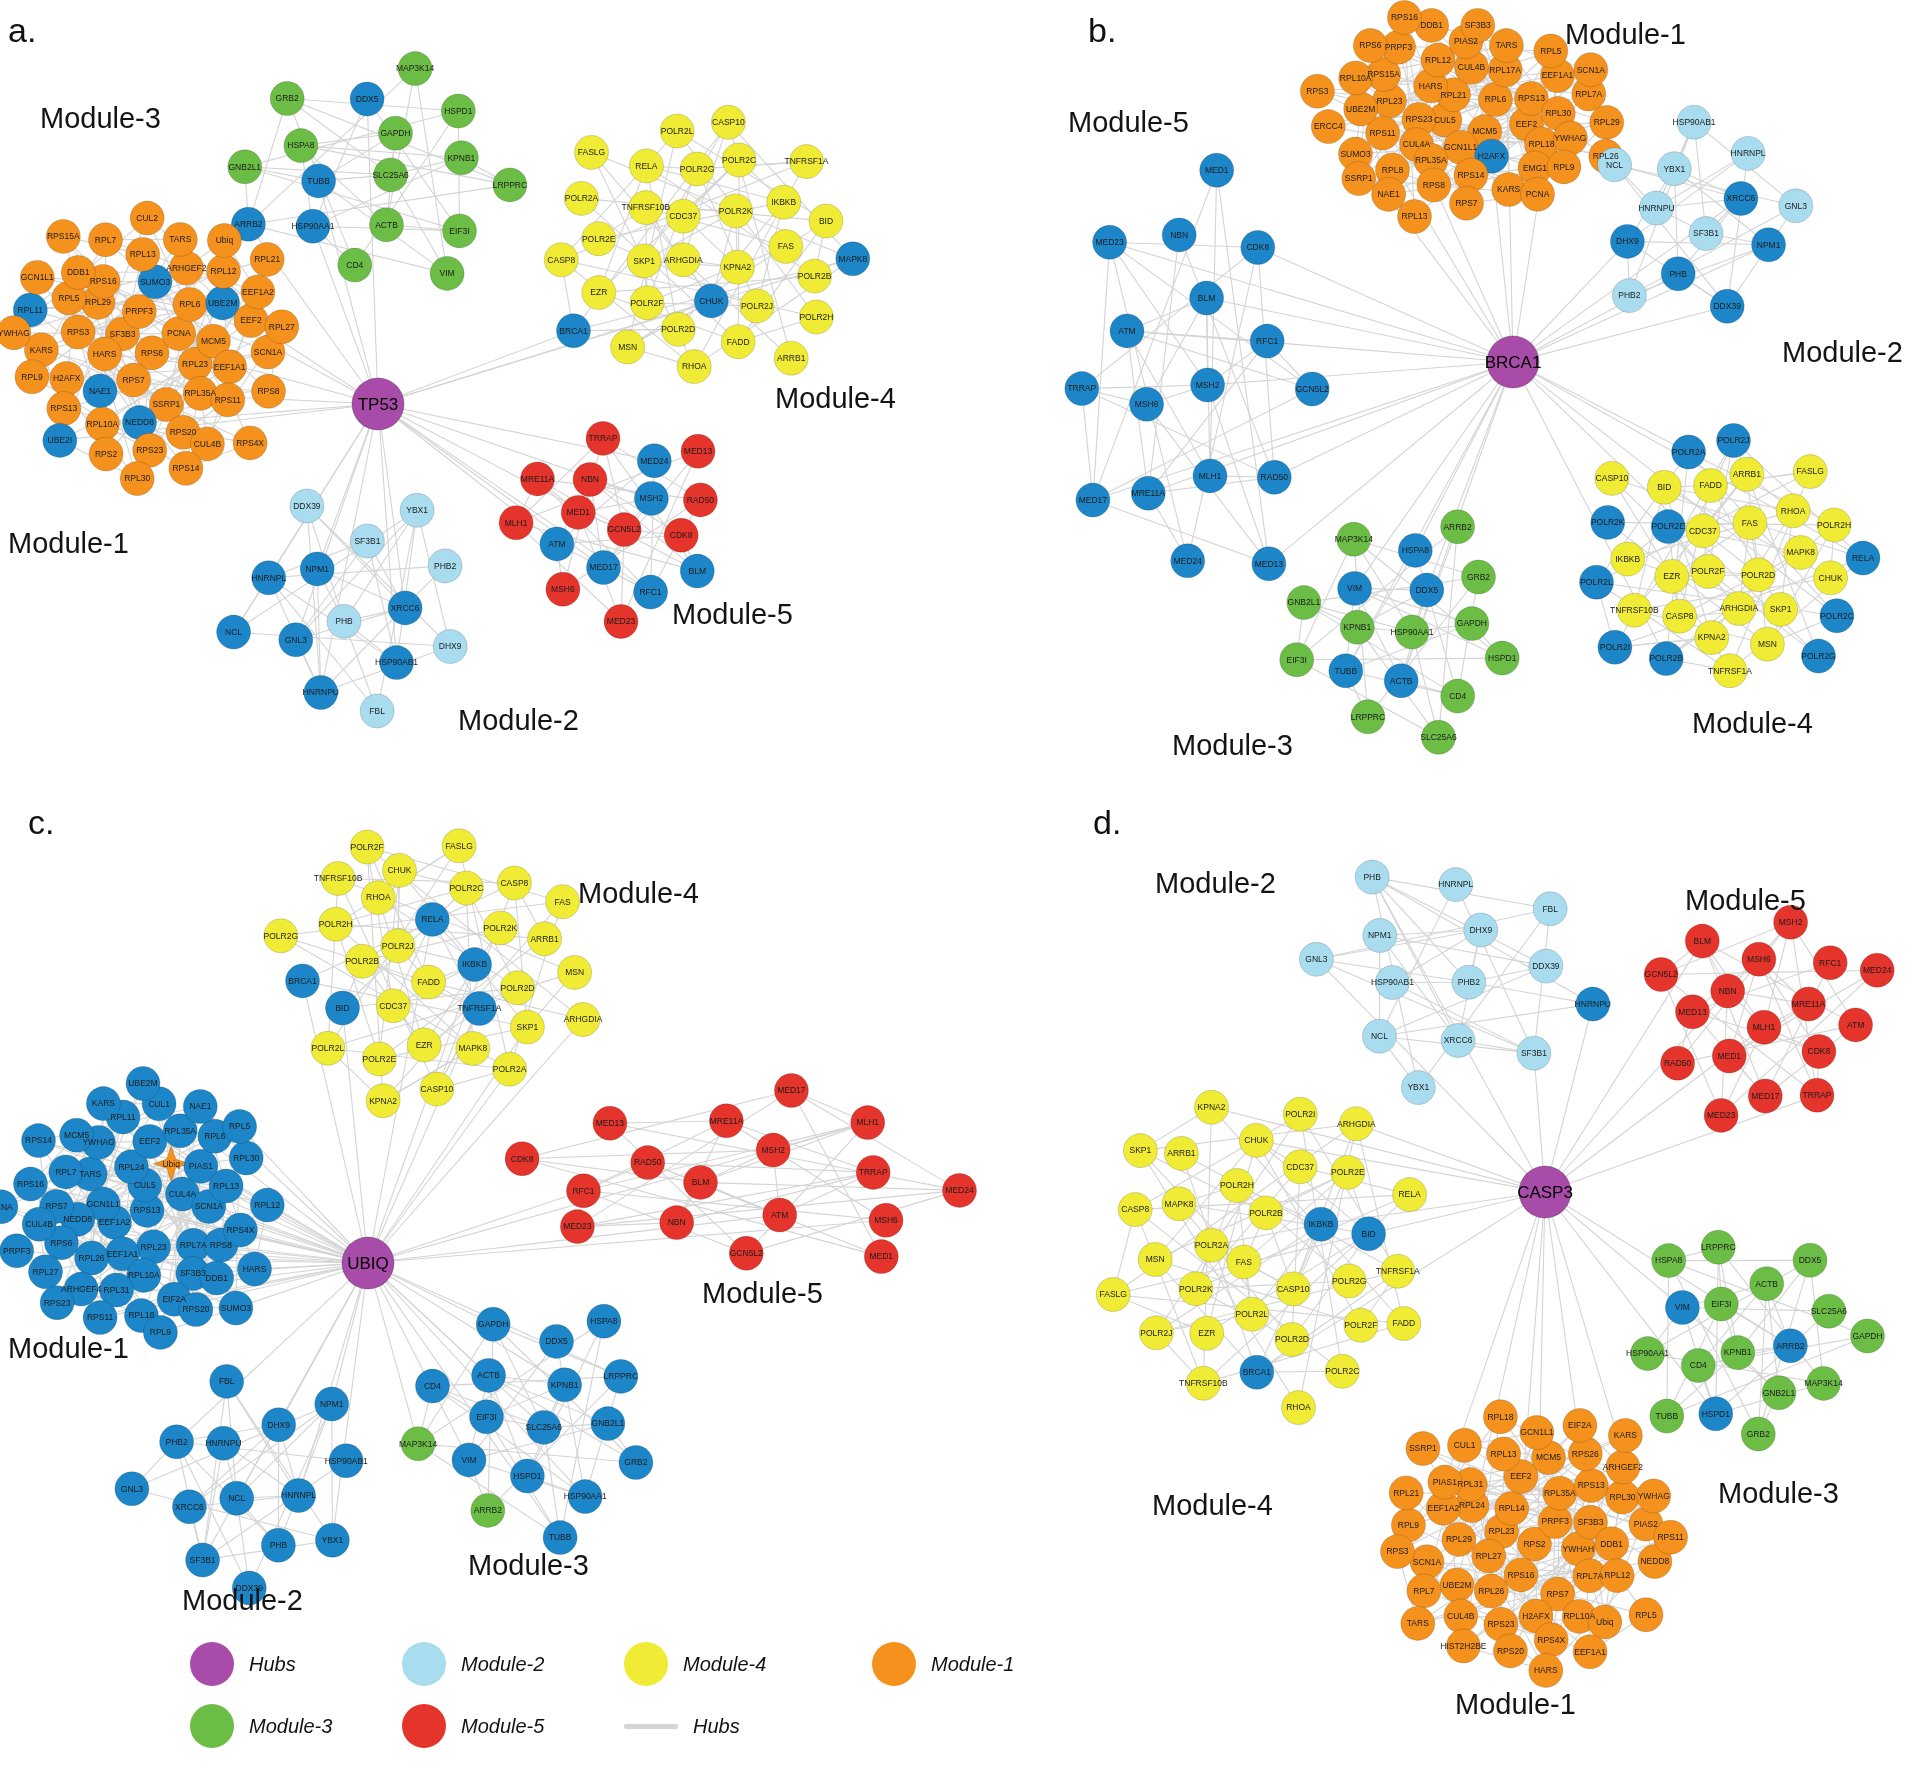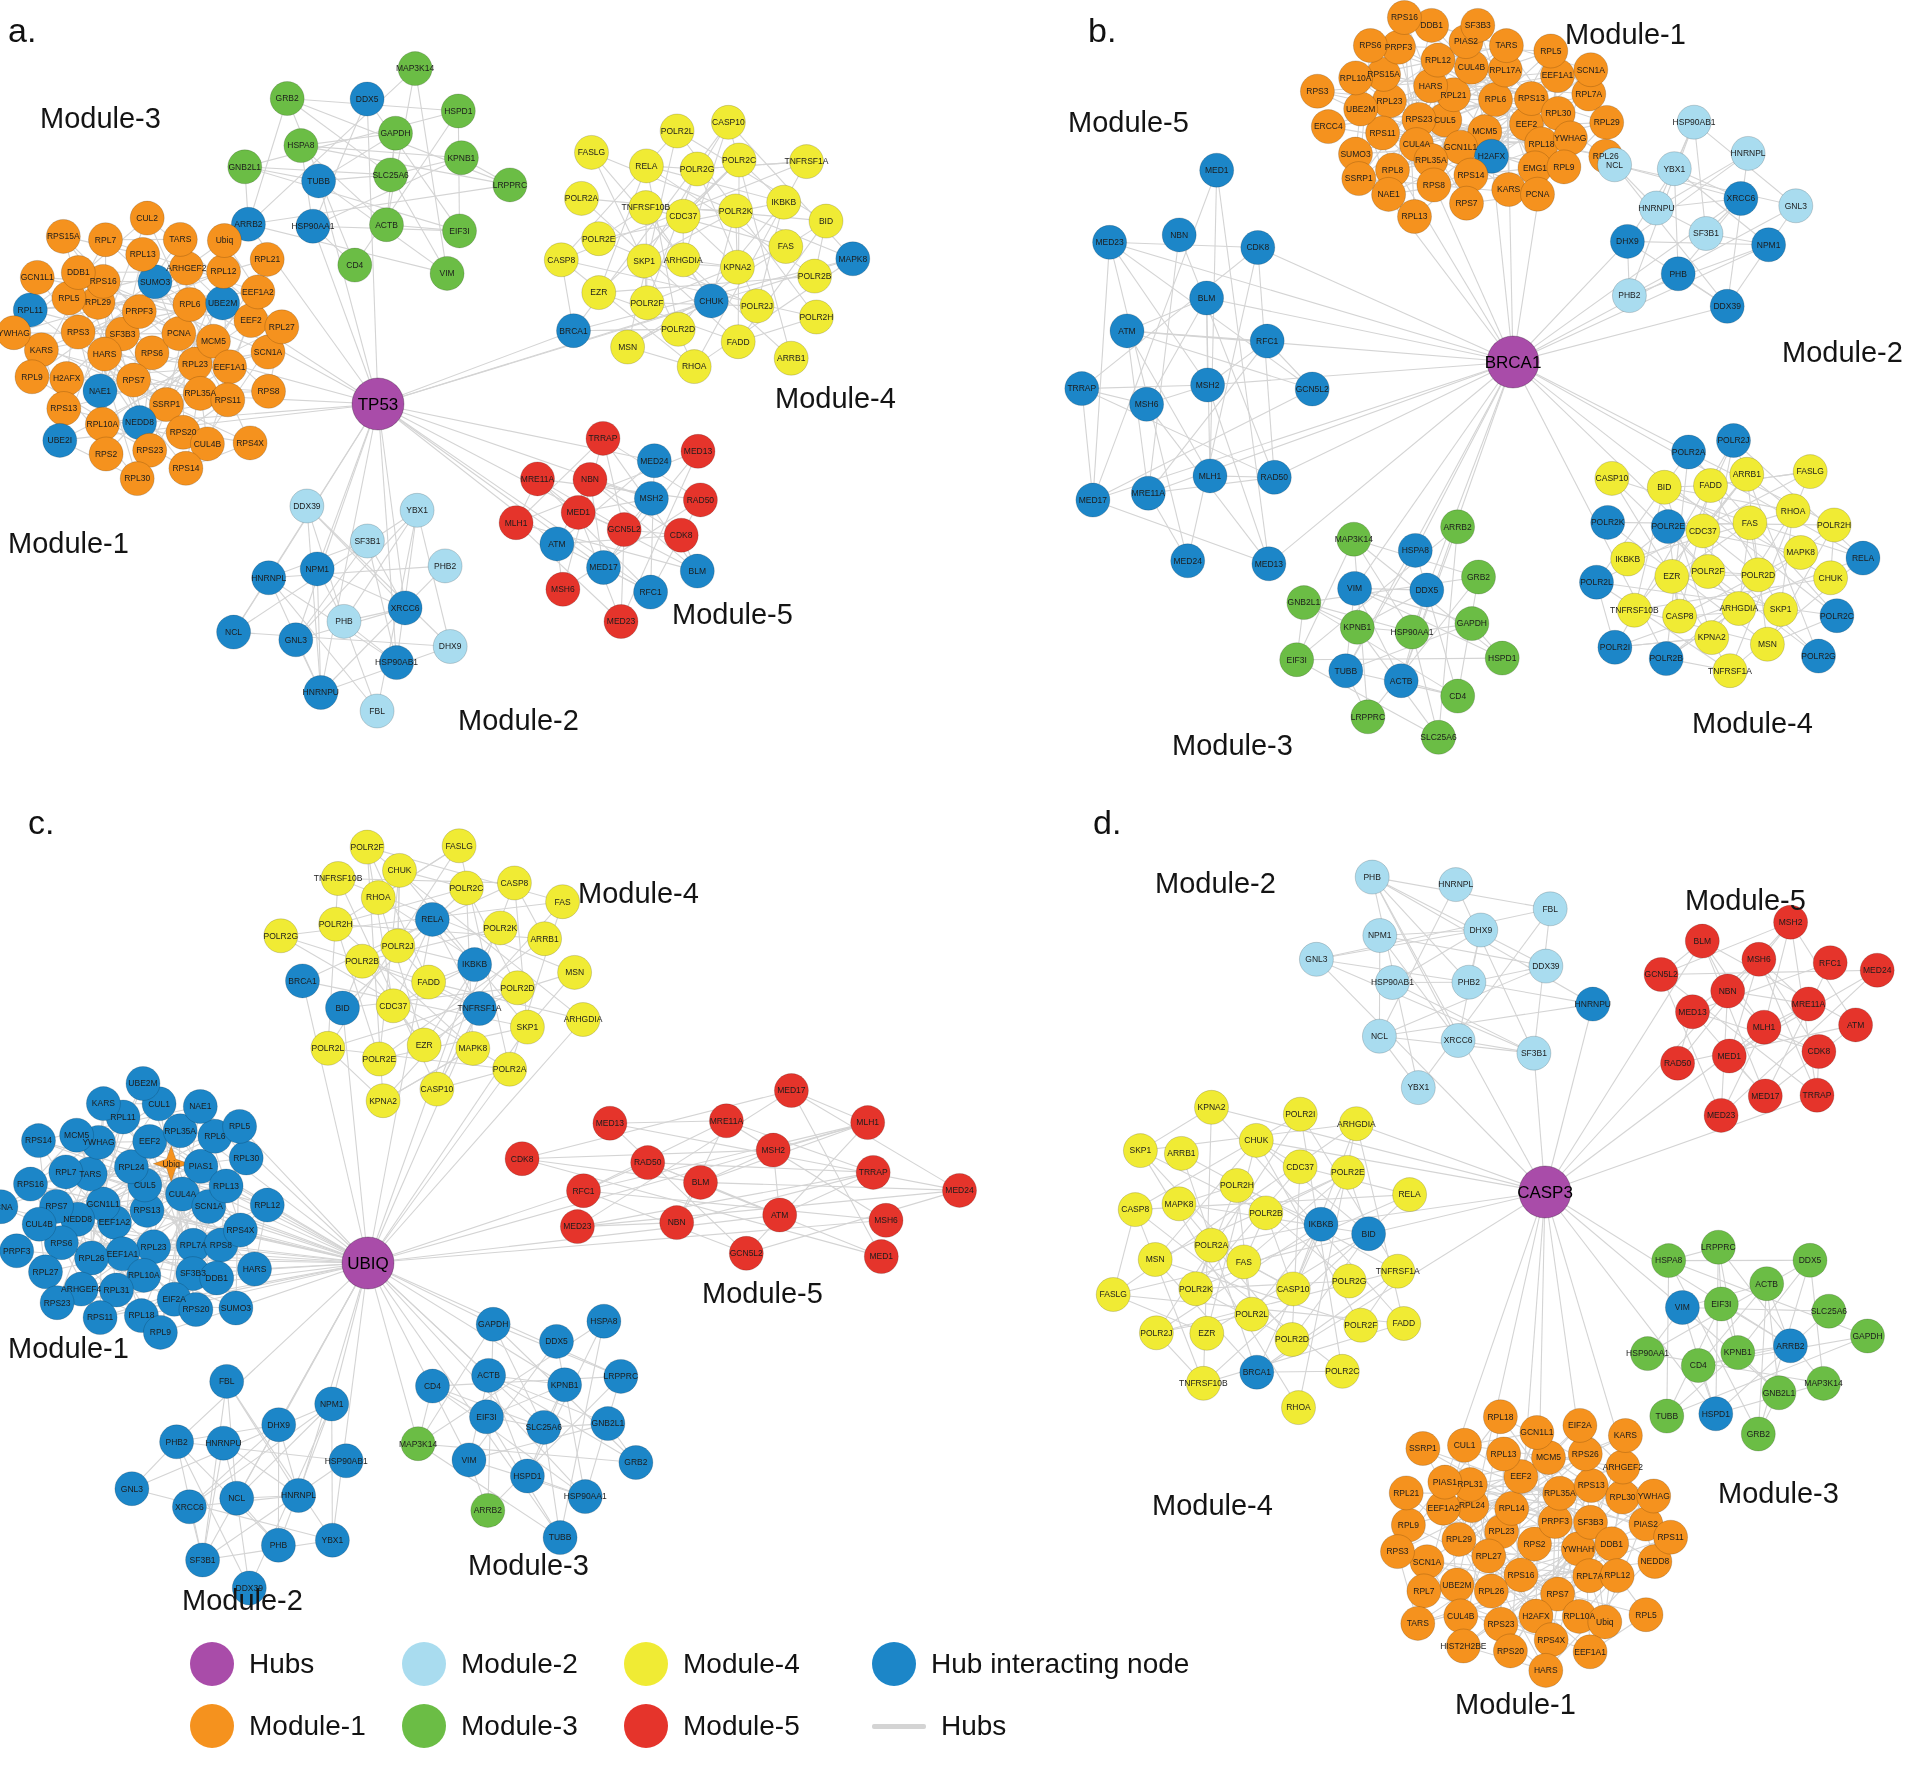--- a/index.html
+++ b/index.html
@@ -16,21 +16,21 @@
   .module-label{font-size:29px;fill:#141414;font-family:"Liberation Sans",sans-serif;}
   .panel-tag{font-size:34px;fill:#111111;font-family:"Liberation Sans",sans-serif;}
   .legend{
     position:absolute;left:190px;top:1633px;
     display:grid;grid-template-columns:212px 222px 248px auto;grid-auto-rows:62px;
     align-items:center;
   }
   .legend-item{display:flex;align-items:center;gap:15px;}
   .swatch{width:44px;height:44px;border-radius:50%;flex:0 0 auto;background:#ccc;}
   .swatch.line{width:54px;height:5px;border-radius:2px;}
-  .legend-label{font-size:28px;color:#121212;white-space:nowrap;}
+  .legend-label{font-size:20px;color:#121212;white-space:nowrap;font-style:italic;}
 </style>
 </head>
 <body>
 
 <div id="figure-canvas">
   <svg id="network-svg" width="1923" height="1775" viewBox="0 0 1923 1775" xmlns="http://www.w3.org/2000/svg">
       <g>
         <g>
           <line x1="390.6" y1="174.9" x2="318.6" y2="180.9" class="edge"></line>
           <line x1="390.6" y1="174.9" x2="395.5" y2="133.2" class="edge"></line>
@@ -2409,24 +2409,20 @@
     </div>
     <div class="legend-item">
       <span class="swatch" style="background: rgb(169, 220, 239);"></span>
       <span class="legend-label">Module-2</span>
     </div>
     <div class="legend-item">
       <span class="swatch" style="background: rgb(240, 235, 52);"></span>
       <span class="legend-label">Module-4</span>
     </div>
     <div class="legend-item">
-      <span class="swatch" style="background: rgb(28, 134, 200);"></span>
-      <span class="legend-label">Hub interacting node</span>
-    </div>
-    <div class="legend-item">
       <span class="swatch" style="background: rgb(245, 146, 30);"></span>
       <span class="legend-label">Module-1</span>
     </div>
     <div class="legend-item">
       <span class="swatch" style="background: rgb(107, 189, 69);"></span>
       <span class="legend-label">Module-3</span>
     </div>
     <div class="legend-item">
       <span class="swatch" style="background: rgb(229, 52, 43);"></span>
       <span class="legend-label">Module-5</span>

